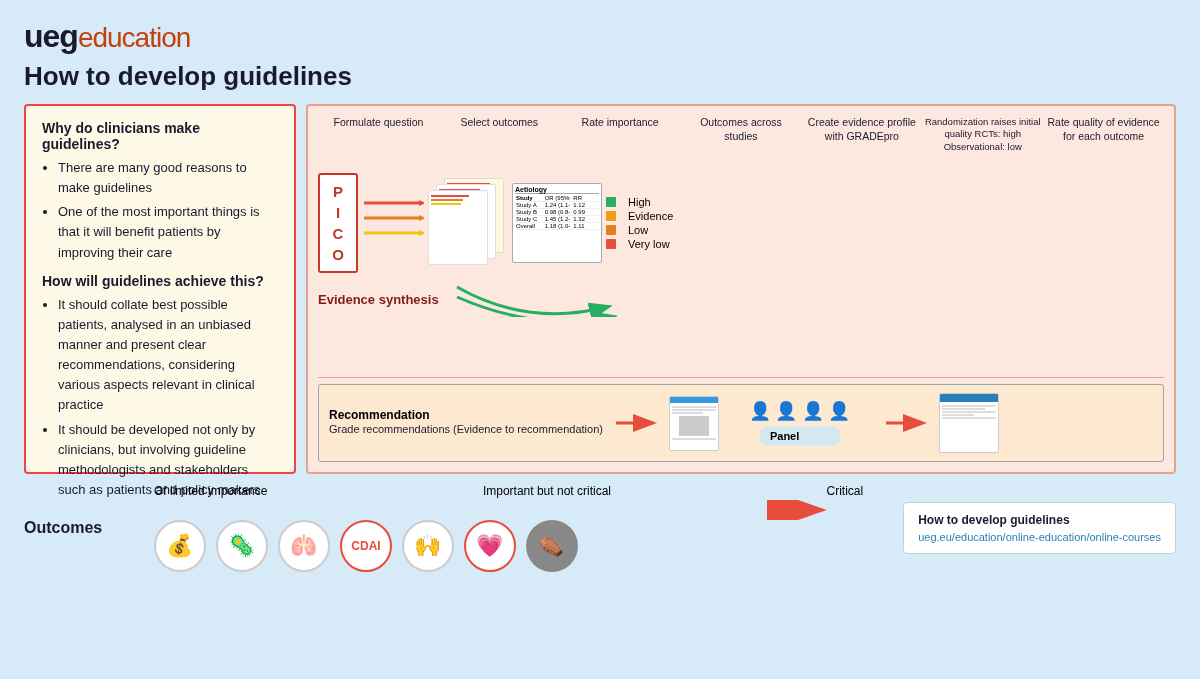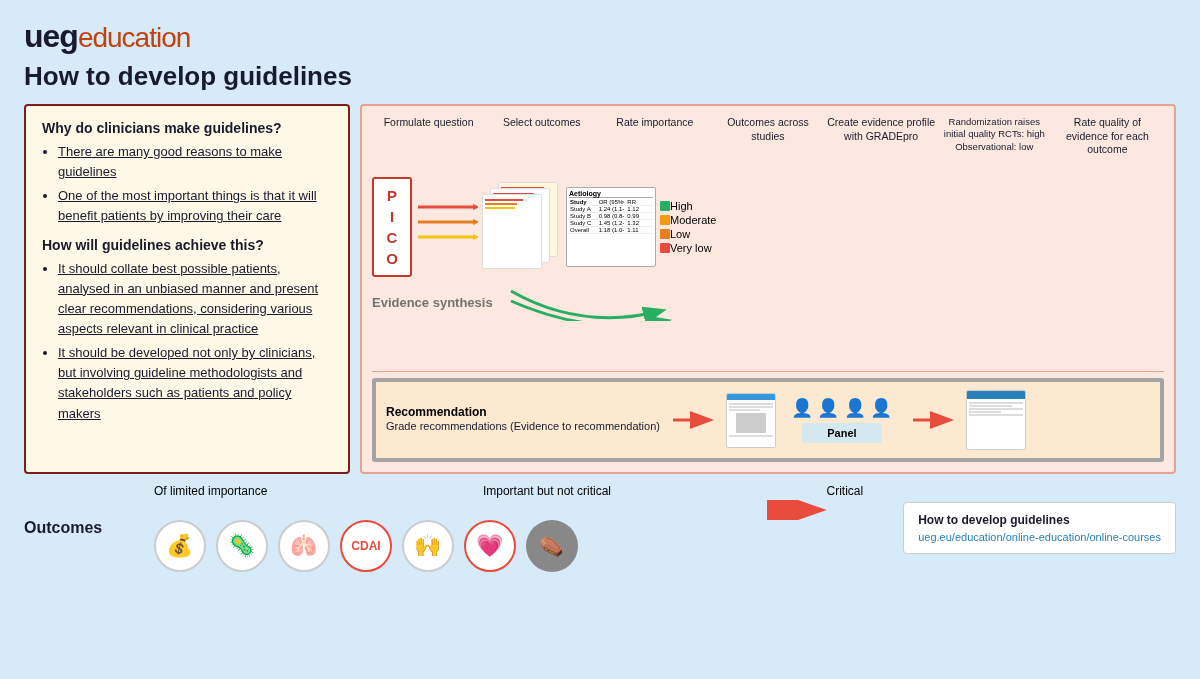--- a/index.html
+++ b/index.html
@@ -37,56 +37,55 @@
       margin-bottom: 12px;
     }
     .main-row {
       display: flex;
       gap: 10px;
       height: 370px;
     }
     
     .left-panel {
       background: #fef9e7;
-      border: 2px solid #7f1d1d;
+      border: 2px solid #ef4444;
       border-radius: 4px;
       padding: 14px 16px;
-      width: 326px;
+      width: 272px;
       flex-shrink: 0;
       font-size: 13px;
       color: #1a1a2e;
     }
     .left-panel h3 {
       font-size: 14px;
       font-weight: 700;
       margin-bottom: 6px;
       color: #1a1a2e;
     }
     .left-panel ul {
       margin-left: 16px;
       margin-bottom: 10px;
       line-height: 1.55;
     }
     .left-panel li {
       margin-bottom: 4px;
-      text-decoration: underline;
     }
     
     .right-panel {
       flex: 1;
       background: #fde8e0;
       border: 2px solid #e8a090;
       border-radius: 4px;
       padding: 10px;
       display: flex;
       flex-direction: column;
     }
     .top-labels {
       display: flex;
-      justify-content: space-between;
+      justify-content: flex-end;
       align-items: flex-start;
       margin-bottom: 20px;
       font-size: 11px;
       color: #1a1a2e;
       text-align: center;
     }
     .top-label {
       flex: 1;
       font-size: 10.5px;
       line-height: 1.3;
@@ -148,40 +147,40 @@
     }
     .ep-cell {
       flex: 1;
       padding: 0 1px;
       white-space: nowrap;
       overflow: hidden;
     }
     .quality-item {
       display: flex;
       align-items: center;
-      gap: 0;
+      gap: 12px;
     }
     .q-dot {
       width: 10px;
       height: 10px;
       background: #27ae60;
       border-radius: 1px;
       flex-shrink: 0;
     }
     
     .evidence-synthesis-label {
       font-size: 13px;
       font-weight: 700;
-      color: #737373;
+      color: #7f1d1d;
       margin-top: 4px;
     }
     
     .recommendation-section {
       background: #fde8d0;
-      border: 4px solid #a3a3a3;
+      border: 1px solid #a3a3a3;
       border-radius: 3px;
       padding: 8px 10px;
       margin-top: 6px;
       display: flex;
       align-items: center;
       gap: 8px;
     }
     .rec-text {
       font-size: 11px;
       color: #1a1a2e;
@@ -193,25 +192,24 @@
     }
     
     .panel-area {
       display: flex;
       flex-direction: column;
       align-items: center;
       flex: 1;
     }
     .panel-table {
       background: #d4e8f0;
-      border-radius: 3px;
+      border-radius: 8px;
       padding: 4px 10px;
       font-size: 11px;
       font-weight: 700;
-      text-align: center;
       width: 80px;
     }
     .people-row {
       display: flex;
       gap: 4px;
       margin-bottom: 4px;
     }
     .person-icon {
       font-size: 18px;
     }
@@ -443,21 +441,21 @@
                 </div>
               </div>
 
               <div style="display:flex;flex-direction:column;gap:2px;">
                 <div class="quality-item">
                   <div class="q-dot" style="background:#27ae60;"></div>
                   <span style="font-size:11px;">High</span>
                 </div>
                 <div class="quality-item">
                   <div class="q-dot" style="background:#f39c12;"></div>
-                  <span style="font-size:11px;">Moderate</span>
+                  <span style="font-size:11px;">Evidence</span>
                 </div>
                 <div class="quality-item">
                   <div class="q-dot" style="background:#e67e22;"></div>
                   <span style="font-size:11px;">Low</span>
                 </div>
                 <div class="quality-item">
                   <div class="q-dot" style="background:#e74c3c;"></div>
                   <span style="font-size:11px;">Very low</span>
                 </div>
               </div>

